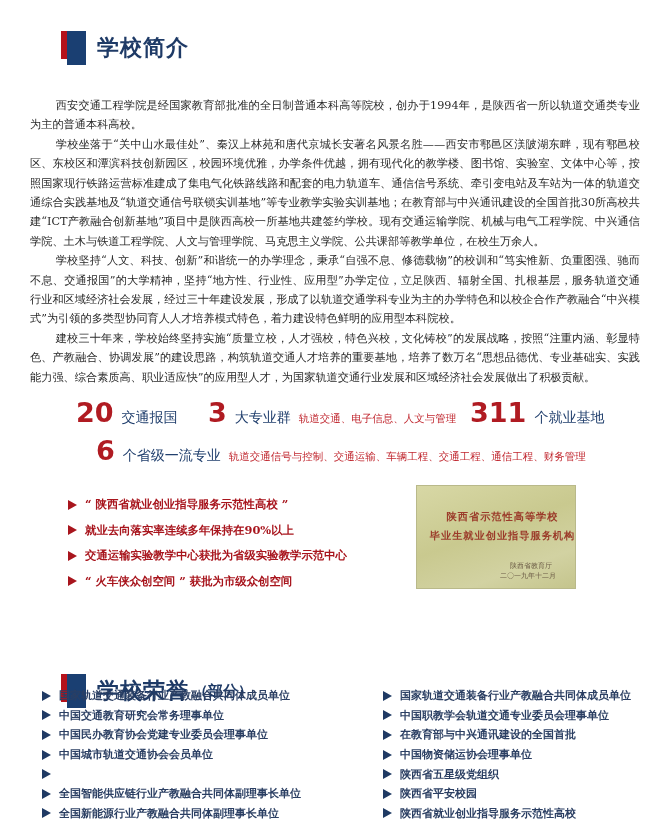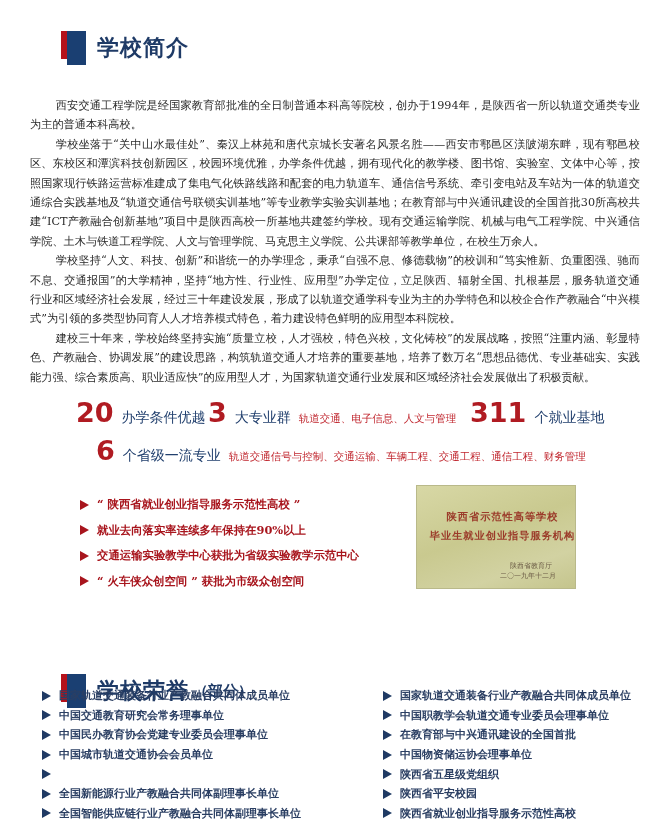--- a/index.html
+++ b/index.html
@@ -17,21 +17,21 @@
 
   .intro { position: absolute; left: 30px; top: 96px; width: 610px; font-size: 11.2px; line-height: 19.4px; color: #2a2a2a; text-align: justify; }
   .intro p { margin: 0; text-indent: 2.3em; }
 
   .stats { position: absolute; left: 0; top: 397px; width: 662px; }
   .stat-row { position: absolute; display: flex; align-items: baseline; white-space: nowrap; font-family: "DejaVu Sans", "Liberation Sans", sans-serif; }
   .stat-num { color: #b01b22; font-weight: bold; font-size: 27px; margin-right: 8px; }
   .stat-label { color: #22406e; font-size: 14px; margin-right: 8px; }
   .stat-detail { color: #c0262e; font-size: 10.5px; }
 
-  .highlights { position: absolute; left: 80px; top: 492px; }
+  .highlights { position: absolute; left: 68px; top: 492px; }
   .hl-item { display: flex; align-items: center; height: 25.5px; color: #a8151d; font-size: 11.4px; font-weight: bold; white-space: nowrap; }
   .tri-red { width: 0; height: 0; border-top: 5px solid transparent; border-bottom: 5px solid transparent; border-left: 9px solid #a8151d; margin-right: 8px; }
 
   .plaque { position: absolute; left: 416px; top: 485px; width: 160px; height: 104px; background: linear-gradient(160deg, #d8d8a6 0%, #c9c98f 45%, #d2d2a2 75%, #c4c48c 100%); box-shadow: inset 0 0 0 1px #b9b98a; font-family: "DejaVu Serif", serif; }
   .plaque .l1, .plaque .l2 { position: absolute; left: 0; width: 173px; text-align: center; color: #9b3b2a; font-weight: bold; font-size: 10.2px; letter-spacing: 1px; }
   .plaque .l1 { top: 25px; }
   .plaque .l2 { top: 44px; }
   .plaque .l3, .plaque .l4 { position: absolute; right: 20px; color: #6a5a44; font-size: 7px; }
   .plaque .l3 { top: 76px; right: 24px; }
   .plaque .l4 { top: 86px; }
@@ -56,21 +56,21 @@
 <div class="intro">
   <p>西安交通工程学院是经国家教育部批准的全日制普通本科高等院校，创办于1994年，是陕西省一所以轨道交通类专业为主的普通本科高校。</p>
   <p>学校坐落于“关中山水最佳处”、秦汉上林苑和唐代京城长安著名风景名胜——西安市鄠邑区渼陂湖东畔，现有鄠邑校区、东校区和潭滨科技创新园区，校园环境优雅，办学条件优越，拥有现代化的教学楼、图书馆、实验室、文体中心等，按照国家现行铁路运营标准建成了集电气化铁路线路和配套的电力轨道车、通信信号系统、牵引变电站及车站为一体的轨道交通综合实践基地及“轨道交通信号联锁实训基地”等专业教学实验实训基地；在教育部与中兴通讯建设的全国首批30所高校共建“ICT产教融合创新基地”项目中是陕西高校一所基地共建签约学校。现有交通运输学院、机械与电气工程学院、中兴通信学院、土木与铁道工程学院、人文与管理学院、马克思主义学院、公共课部等教学单位，在校生万余人。</p>
   <p>学校坚持“人文、科技、创新”和谐统一的办学理念，秉承“自强不息、修德载物”的校训和“笃实惟新、负重图强、驰而不息、交通报国”的大学精神，坚持“地方性、行业性、应用型”办学定位，立足陕西、辐射全国、扎根基层，服务轨道交通行业和区域经济社会发展，经过三十年建设发展，形成了以轨道交通学科专业为主的办学特色和以校企合作产教融合“中兴模式”为引领的多类型协同育人人才培养模式特色，着力建设特色鲜明的应用型本科院校。</p>
   <p>建校三十年来，学校始终坚持实施“质量立校，人才强校，特色兴校，文化铸校”的发展战略，按照“注重内涵、彰显特色、产教融合、协调发展”的建设思路，构筑轨道交通人才培养的重要基地，培养了数万名“思想品德优、专业基础实、实践能力强、综合素质高、职业适应快”的应用型人才，为国家轨道交通行业发展和区域经济社会发展做出了积极贡献。</p>
 </div>
 
 <div class="stats">
   <div class="stat-row" style="left:76px; top:0;">
     <span class="stat-num">20</span>
-    <span class="stat-label">办学条件优越</span>
+    <span class="stat-label">交通报国</span>
   </div>
   <div class="stat-row" style="left:208px; top:0;">
     <span class="stat-num">3</span>
     <span class="stat-label">大专业群</span>
     <span class="stat-detail">轨道交通、电子信息、人文与管理</span>
   </div>
   <div class="stat-row" style="left:470px; top:0;">
     <span class="stat-num">311</span>
     <span class="stat-label">个就业基地</span>
   </div>
@@ -131,25 +131,25 @@
     </div>
   <div class="hon-item">
       <span class="tri-blue"></span>
       <span>中国城市轨道交通协会会员单位</span>
     </div>
   <div class="hon-item">
       <span class="tri-blue"></span>
     </div>
   <div class="hon-item">
       <span class="tri-blue"></span>
-      <span>全国新能源行业产教融合共同体副理事长单位</span>
+      <span>全国智能供应链行业产教融合共同体副理事长单位</span>
     </div>
   <div class="hon-item">
       <span class="tri-blue"></span>
-      <span>全国智能供应链行业产教融合共同体副理事长单位</span>
+      <span>全国新能源行业产教融合共同体副理事长单位</span>
     </div>
 </div>
 
 <div class="honors right">
   <div class="hon-item">
       <span class="tri-blue"></span>
       <span>国家轨道交通装备行业产教融合共同体成员单位</span>
     </div>
   <div class="hon-item">
       <span class="tri-blue"></span>

